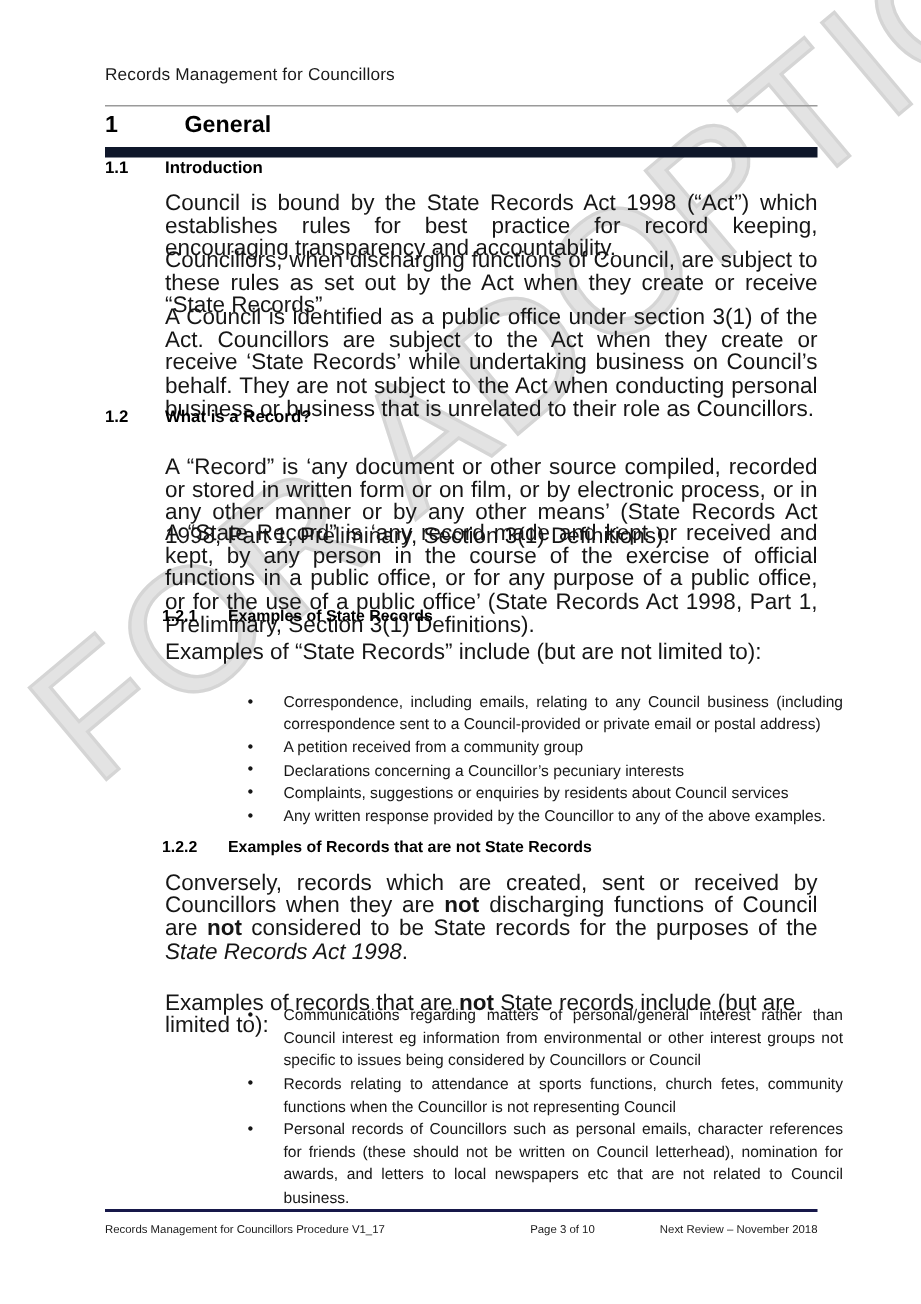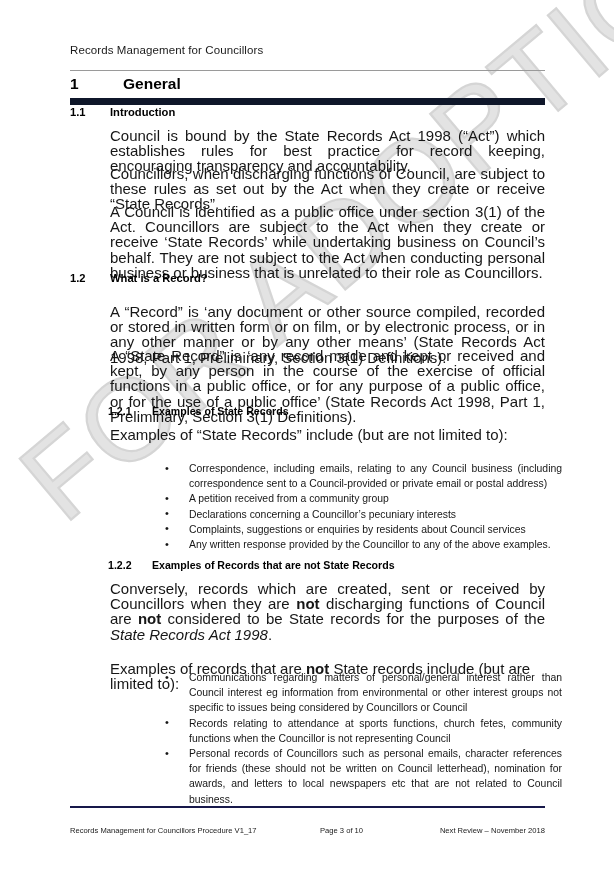--- a/index.html
+++ b/index.html
@@ -151,31 +151,31 @@
   b, .b { font-weight: bold; }
   i, .i { font-style: italic; }
 
   
   .footer {
     position: absolute;
     left: 70px;
     top: 806px;
     width: 475px;
     border-top: 2.2px solid #17184a;
-    padding-top: 18px;
+    padding-top: 7px;
     font-size: 7.6px;
     color: #1a1a1a;
   }
   .footer-row {
     display: flex;
     width: 100%;
     align-items: baseline;
   }
   .footer-left  { flex: 0 0 250px; text-align: left; }
-  .footer-mid   { flex: 0 0 110px; text-align: left; }
+  .footer-mid   { flex: 0 0 110px; text-align: center; }
   .footer-right { flex: 1 1 auto; text-align: right; }
 </style>
 </head>
 <body>
 
 <div class="page">
 
   <div class="watermark-layer">
     <div class="watermark-text">FOR ADOPTION</div>
   </div>

